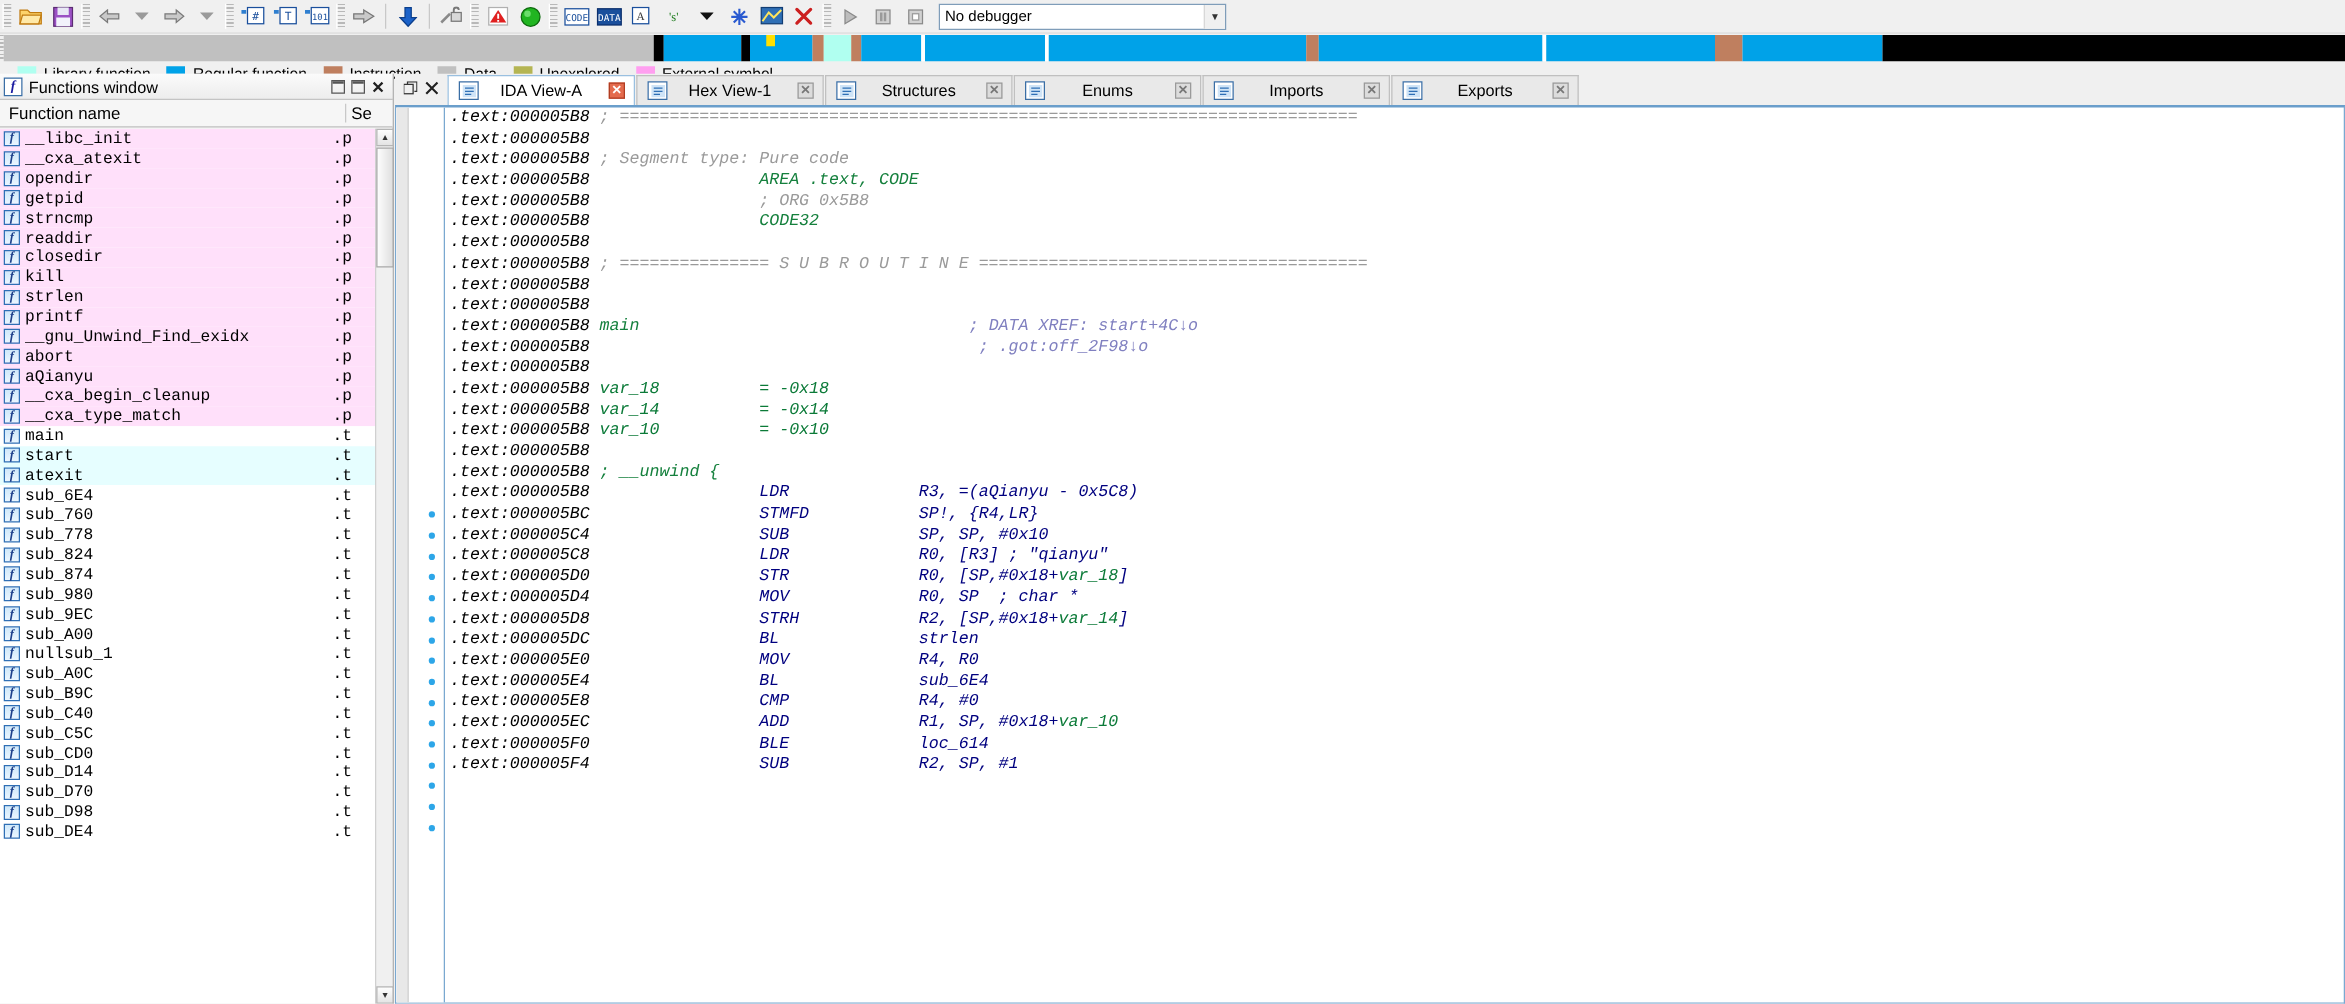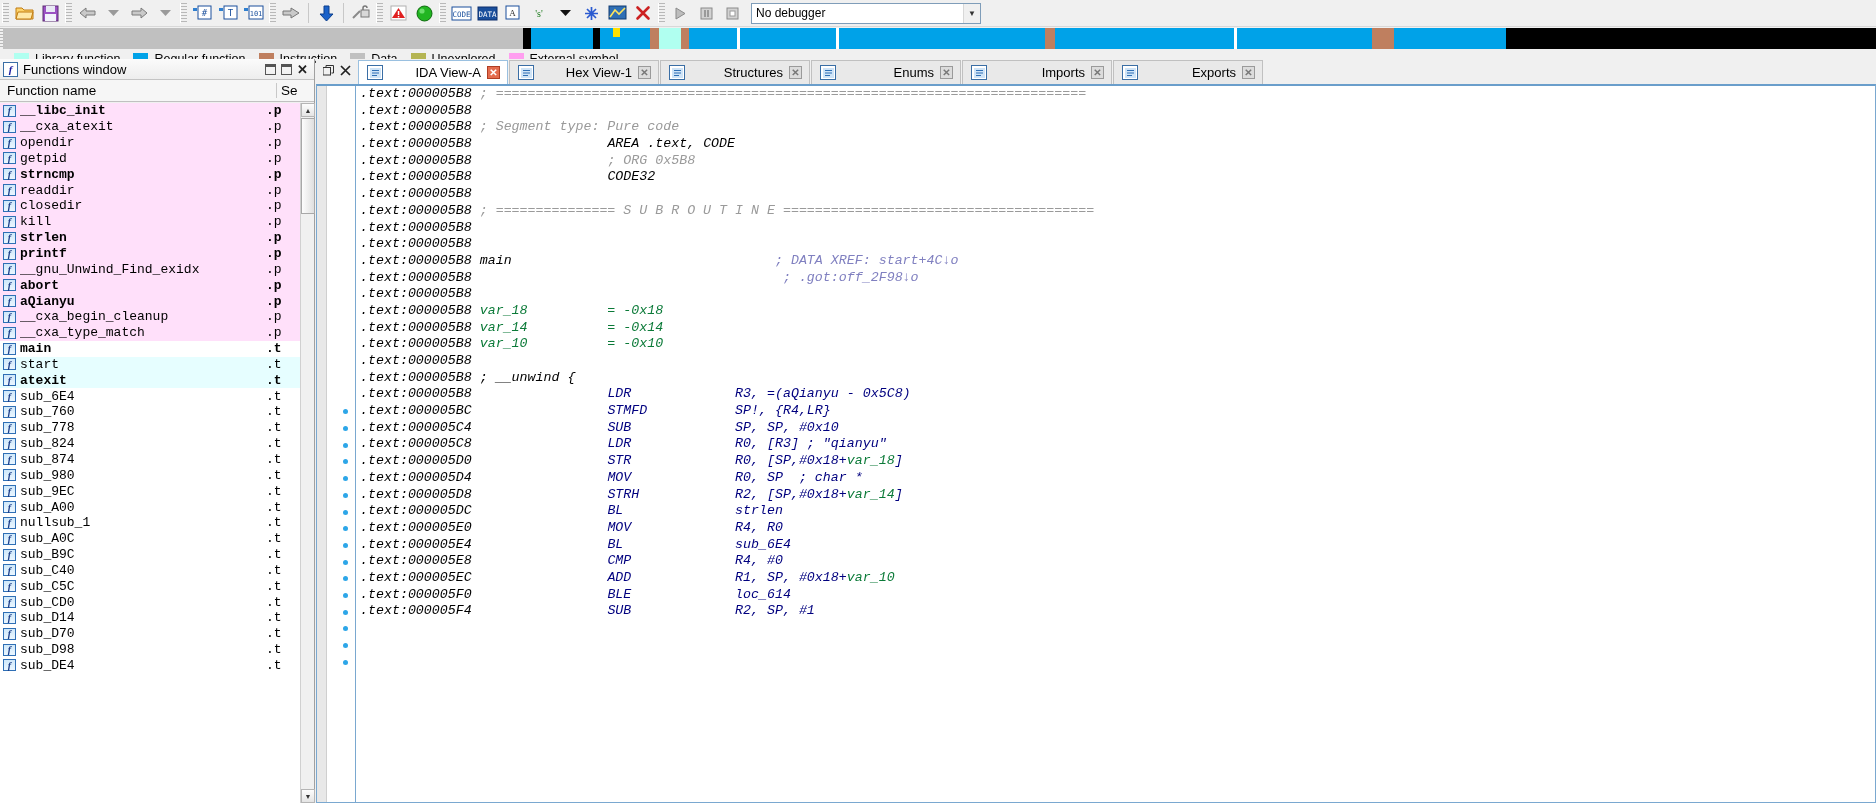--- a/index.html
+++ b/index.html
@@ -92,21 +92,21 @@
             font-family: "Liberation Mono", monospace; white-space: nowrap; }
   .fw-row .ic {
     width: 13px; height: 12px; margin: 0 4px 0 3px; flex: 0 0 auto;
     border: 1px solid #2f6fb5;
     background: linear-gradient(to bottom,#cfe8fa,#eaf6ff);
     font-family: "Liberation Serif", serif; font-style: italic; font-weight: bold;
     font-size: 10px; color: #1d3f8a; display: flex; align-items: center; justify-content: center;
   }
   .fw-row .nm { flex: 1; overflow: hidden; }
   .fw-row .sg { width: 36px; padding-left: 2px; flex: 0 0 auto; }
-  .fw-row.b .nm, .fw-row.b .sg { font-weight: bold; }
+  .fw-row.b .nm, .fw-row.b .sg { font-weight: normal; }
 
   .fw-scroll {
     position: absolute; right: 0; top: 44px; width: 14px; bottom: 0; background: #f0f0f0;
     border-left: 1px solid #d0d0d0;
   }
   .sb-btn { width: 14px; height: 14px; background: linear-gradient(to bottom,#fdfdfd,#e4e4e4);
             border: 1px solid #b5b5b5; display:flex;align-items:center;justify-content:center;
             font-size:7px;color:#333;}
   .sb-thumb { position:absolute; left:0; top:15px; width:14px; height:96px;
               background: linear-gradient(to right,#fdfdfd,#dfdfdf);
@@ -117,21 +117,21 @@
   .tabbar {
     position: absolute; left: 316px; top: 59px; width: 1560px; height: 25px;
     background: #f0f0f0; display: flex; align-items: flex-end;
   }
   .tb-ctrl { width: 42px; height: 25px; display: flex; align-items: center;
              justify-content: space-around; padding: 0 4px; font-size: 12px; }
   .tab {
     height: 24px; display: flex; align-items: center; padding: 0 10px;
     border: 1px solid #c0c0c0; border-bottom: none; background: #e9e9e9;
     font-size: 13px; font-family: "Liberation Sans", sans-serif; gap: 0px;
-    margin-right: 1px; min-width: 150px; justify-content: flex-end; position: relative;
+    margin-right: 1px; min-width: 150px; justify-content: center; position: relative;
   }
   .tab.active { background: #ffffff; border-color: #9ac0e0; }
   .tab .ti { width: 16px; height: 15px; border: 1px solid #3a6ea5; background: #fff;
     display:flex;align-items:center;justify-content:center; position:absolute; left:8px; }
   .tab .tl { padding: 0 16px; }
   .tab .tx { position: absolute; right: 7px; width: 13px; height: 13px;
              border: 1px solid #9a9a9a; background: #dcdcdc; color: #777;
              font-size: 10px; line-height: 11px; text-align: center; font-weight: bold; }
   .tab.active .tx { background: #e46b4d; border-color: #b03d22; color: #fff; }
 
@@ -147,21 +147,21 @@
   .dotcol { width: 20px; background: #fff; flex: 0 0 auto; position: relative; }
   .dot { width: 5px; height: 5px; border-radius: 50%; background: #2da6e8;
          position: absolute; left: 8px; }
   .codecol { flex: 1; position: relative; border-left: 1px solid #7aa8d0;
              padding-left: 4px; }
   .cline {
     height: 16.7px; line-height: 16.7px; white-space: pre;
     font-family: "Liberation Mono", monospace; font-size: 13.3px; color: #000;
   }
   .c-addr { color: #000; }
-  .c-blue { color: #000000; }
+  .c-blue { color: #15803d; }
   .c-navy { color: #00007f; }
   .c-cmt  { color: #9a9a9a; }
   .c-xref { color: #8080c0; }
   .c-grn  { color: #0b7a38; }
 </style>
 </head>
 <body>
 
 <div id="app">
 

